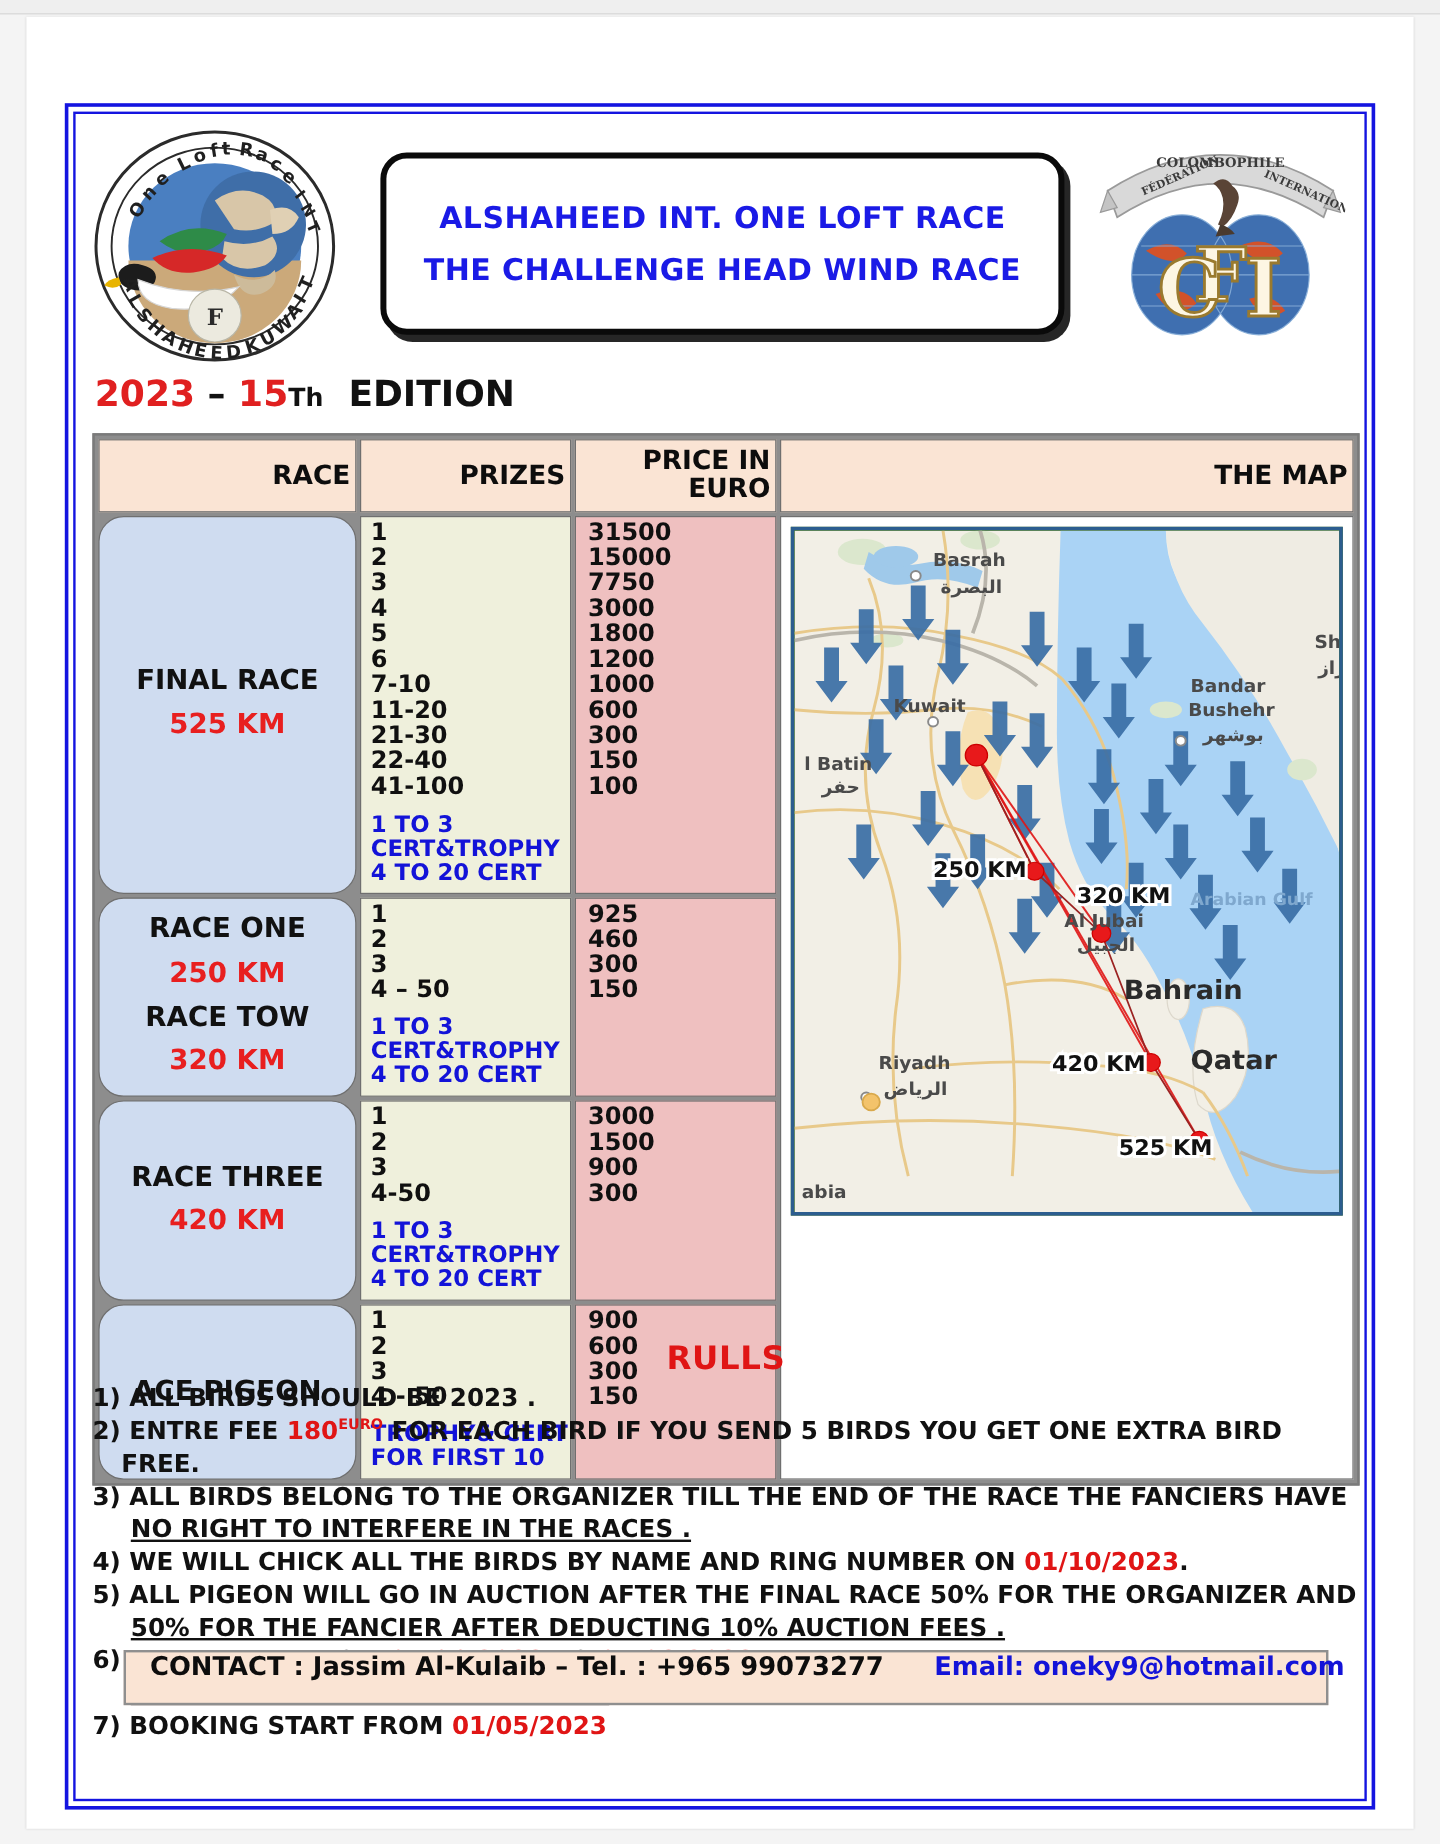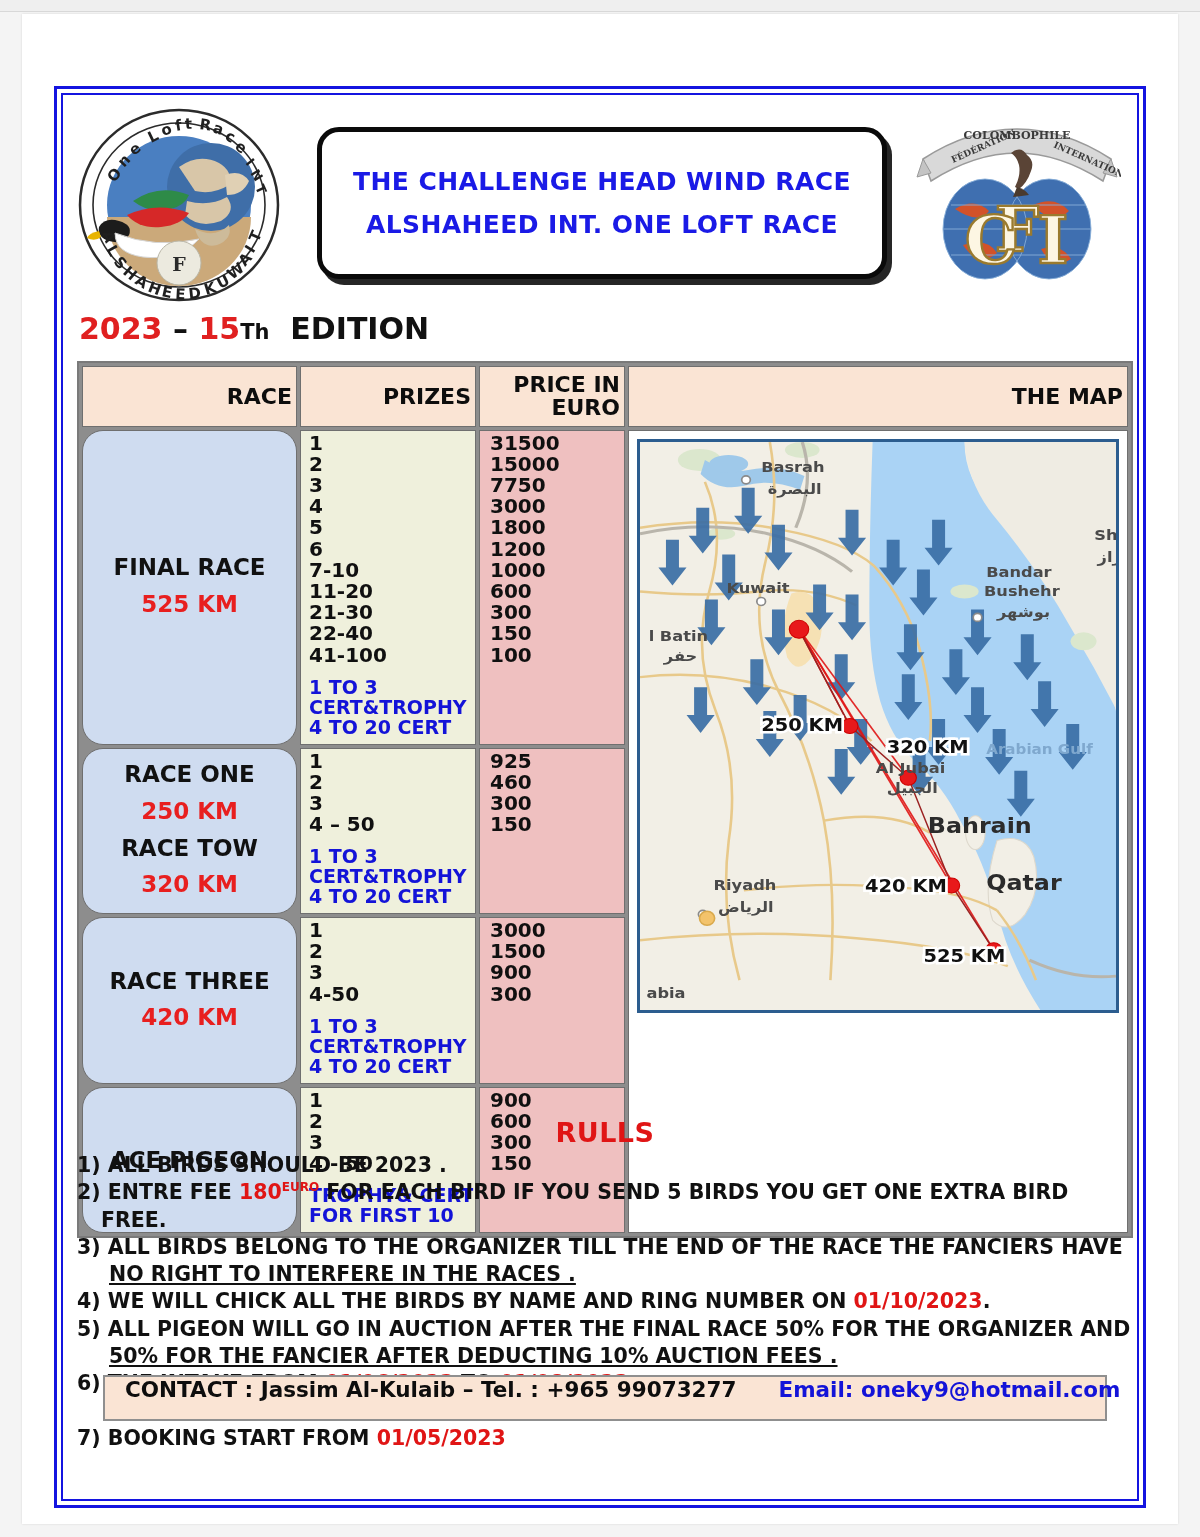--- a/index.html
+++ b/index.html
@@ -167,22 +167,22 @@
                 <text transform="translate(145,184) rotate(-27)">U</text>
                 <text transform="translate(157,175) rotate(-37)">W</text>
                 <text transform="translate(170,162) rotate(-48)">A</text>
                 <text transform="translate(178,149) rotate(-58)">I</text>
                 <text transform="translate(183,138) rotate(-66)">T</text>
               </g>
             </svg>
           </div>
 
           <div class="titlebox">
+            <div class="tline">ALSHAHEED INT. ONE LOFT RACE</div>
             <div class="tline">THE CHALLENGE HEAD WIND RACE</div>
-            <div class="tline">ALSHAHEED INT. ONE LOFT RACE</div>
           </div>
 
           <div class="logo-right">
             <svg viewBox="0 0 208 170" width="208" height="170">
               <path d="M10 42 q46 -30 94 -30 q48 0 94 30 l-8 22 q-44 -28 -86 -28 q-42 0 -86 28 z" fill="#d9d9d9" stroke="#9a9a9a" stroke-width="1.5"></path>
               <path d="M10 42 l-6 18 l14 -4 z" fill="#c4c4c4" stroke="#9a9a9a" stroke-width="1"></path>
               <path d="M198 42 l6 18 l-14 -4 z" fill="#c4c4c4" stroke="#9a9a9a" stroke-width="1"></path>
               <text x="104" y="22" font-family="DejaVu Serif, serif" font-size="11" font-weight="bold" fill="#3a3a3a" text-anchor="middle">COLOMBOPHILE</text>
               <text transform="translate(40,46) rotate(-24)" font-family="DejaVu Serif, serif" font-size="9" font-weight="bold" fill="#3a3a3a">FÉDÉRATION</text>
               <text transform="translate(140,30) rotate(24)" font-family="DejaVu Serif, serif" font-size="9" font-weight="bold" fill="#3a3a3a">INTERNATIONALE</text>
@@ -213,21 +213,21 @@
             <span class="red">15</span><span class="small">Th</span>
             &nbsp;<span>EDITION</span>
           </div>
         </div>
 
         <table class="race">
           <thead>
             <tr>
               <th style="width:215px">RACE</th>
               <th style="width:176px">PRIZES</th>
-              <th style="width:146px">PRICE IN EURO</th>
+              <th style="width:168px">PRICE IN EURO</th>
               <th>THE MAP</th>
             </tr>
           </thead>
           <tbody id="tbody">
               <tr>
                 <td class="c-race">
                   <div class="race-name">FINAL RACE</div>
                   <div class="race-km">525 KM</div>
                 </td>
                 <td class="c-prizes">

